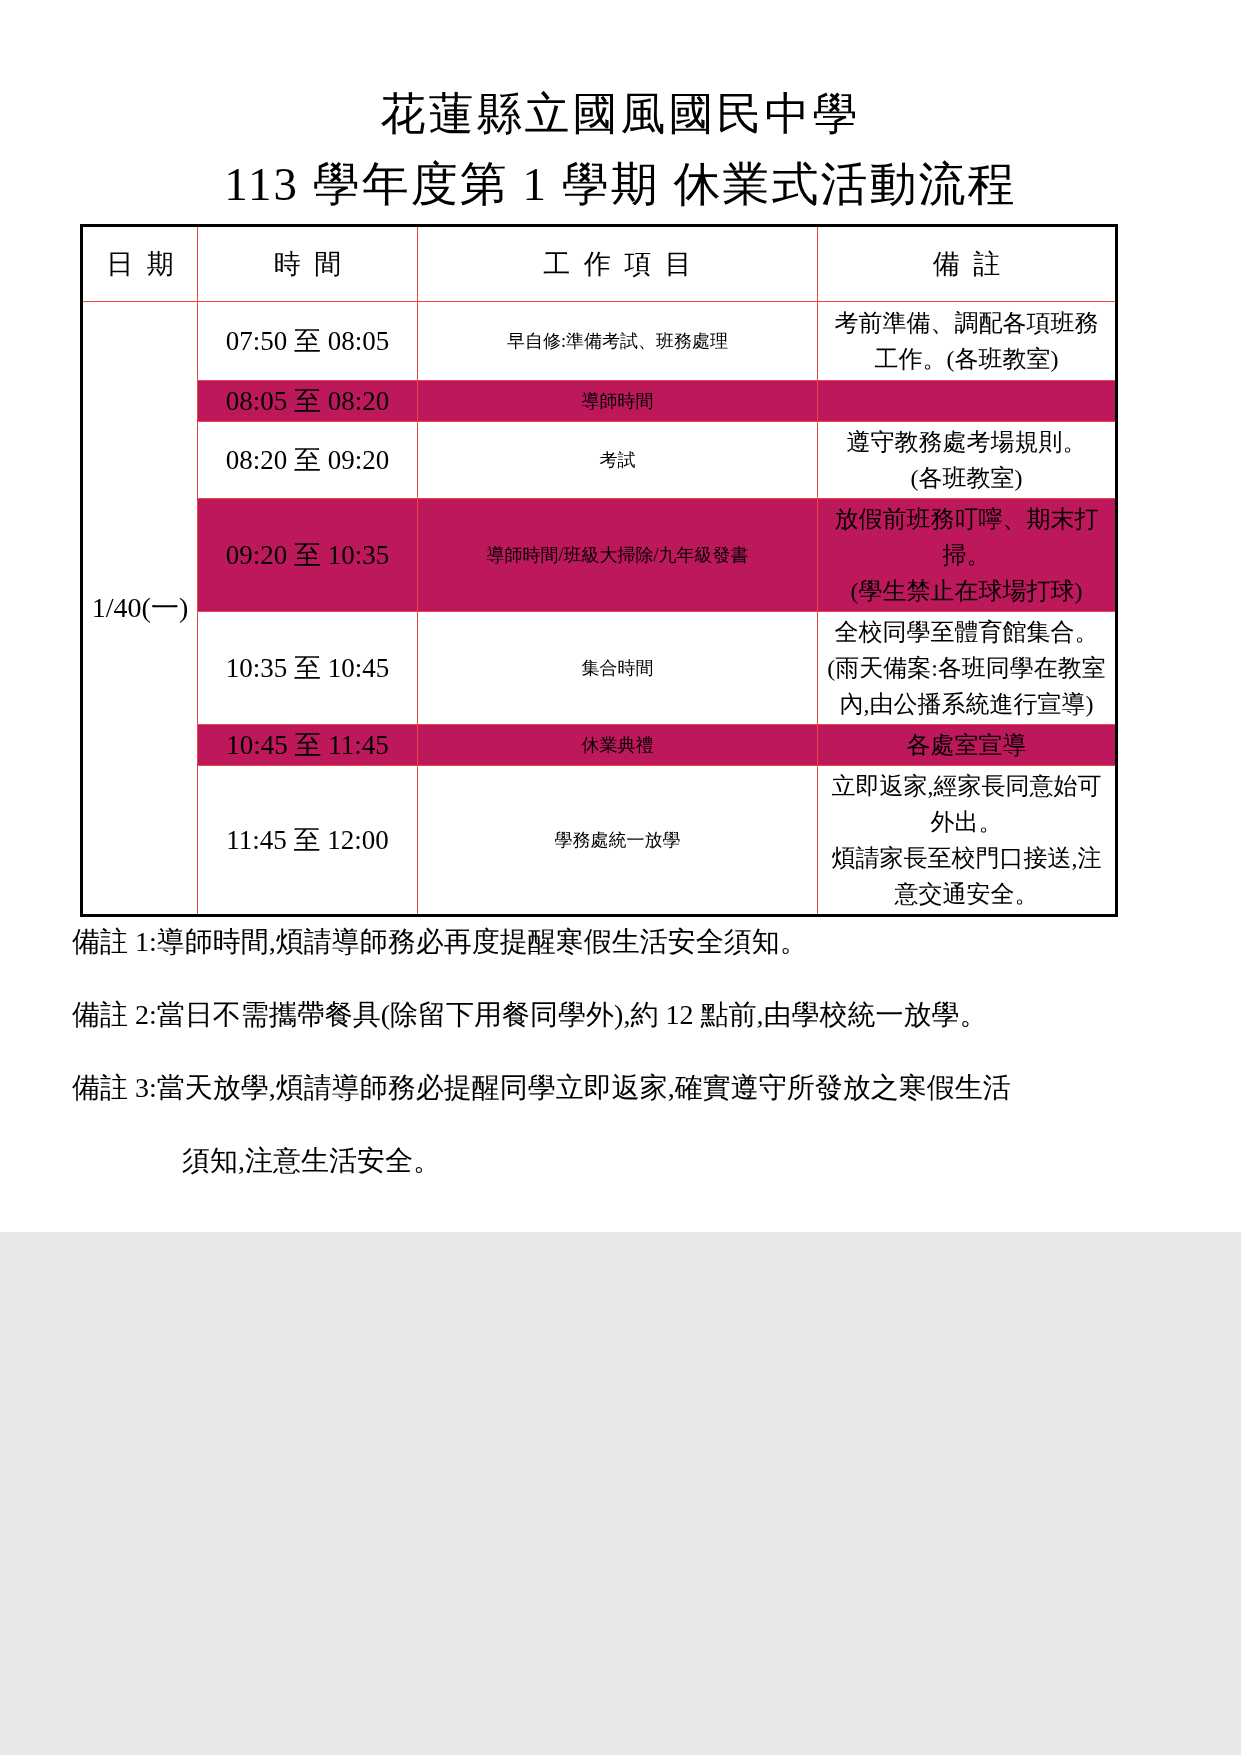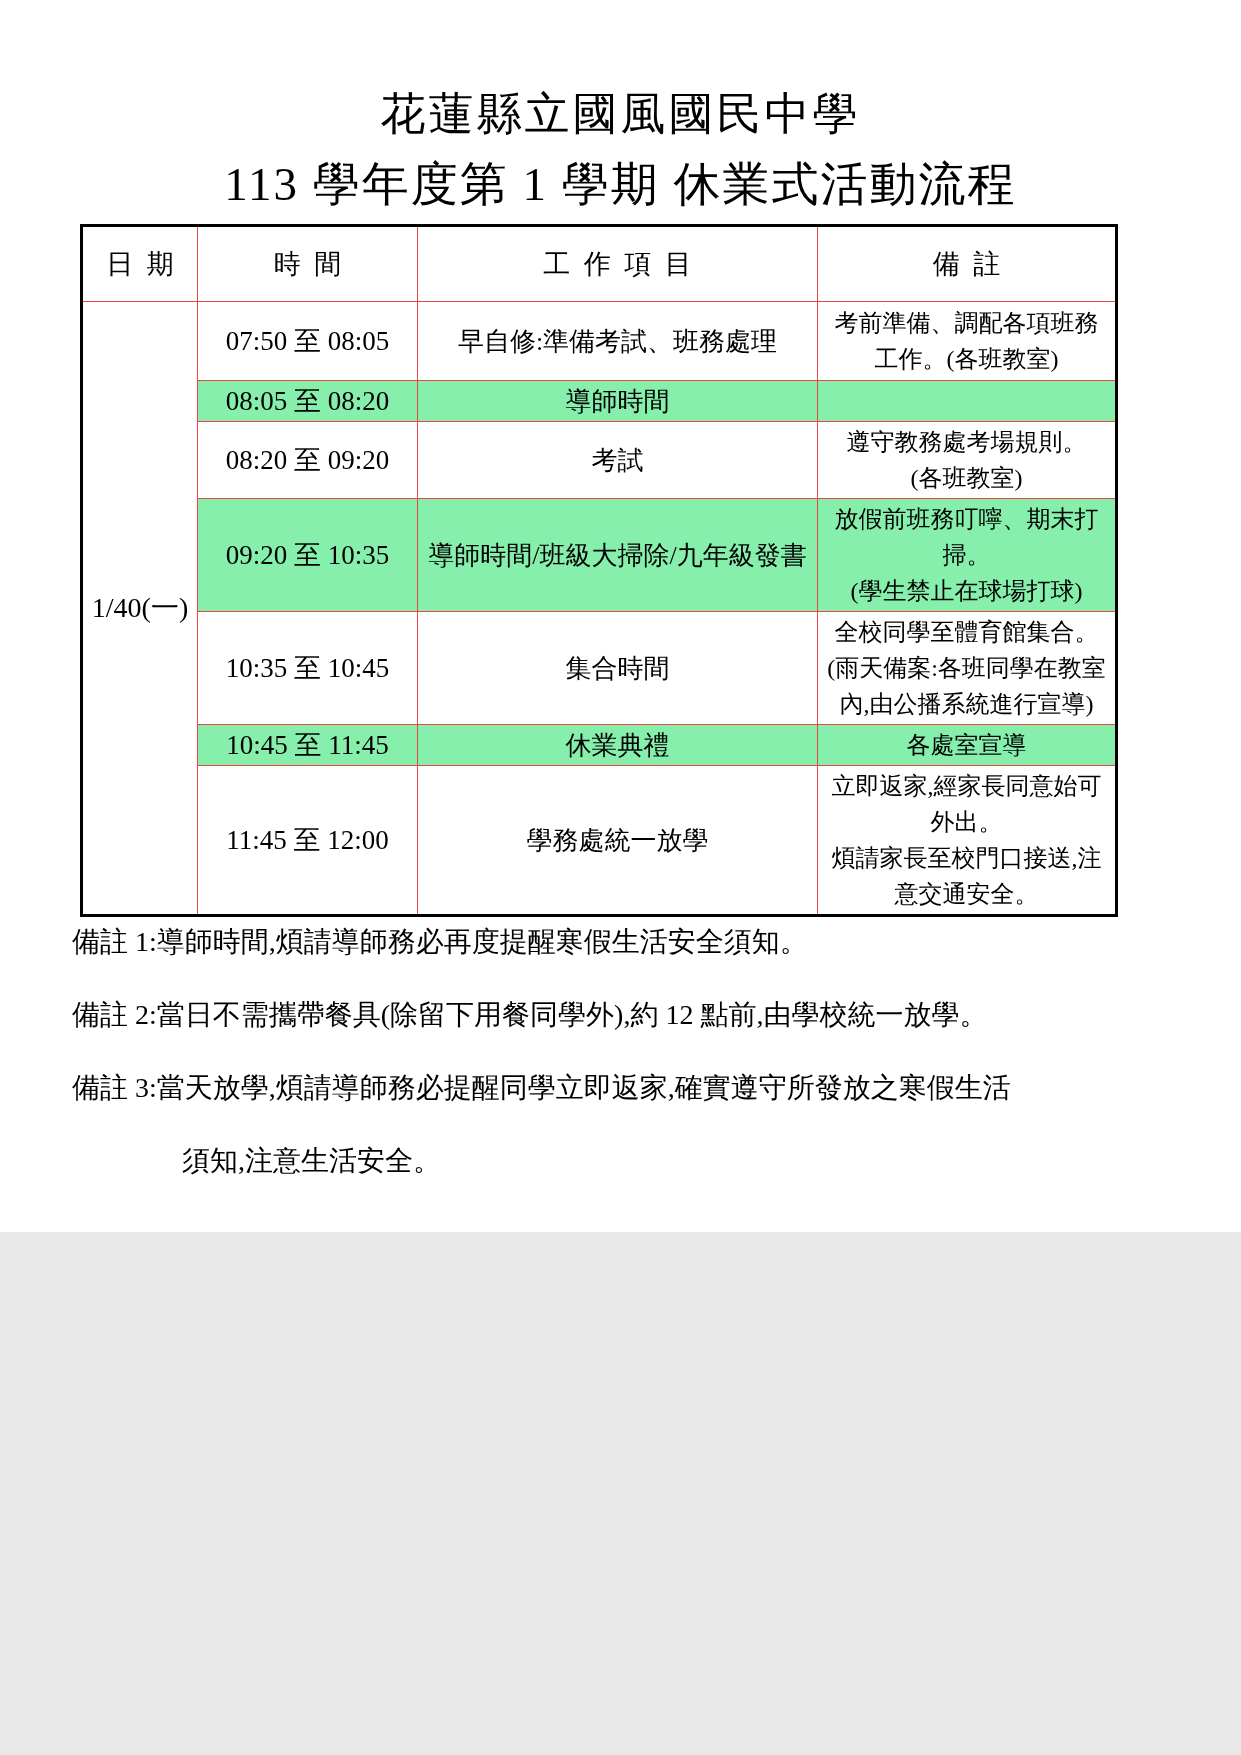--- a/index.html
+++ b/index.html
@@ -48,26 +48,26 @@
   tr.row-5  { height:108px; }
   tr.row-6  { height:38px; }
   tr.row-7  { height:140px; }
   table.schedule th {
     font-size:27px;
     letter-spacing:0.5em;
     text-indent:0.5em;
   }
   td.date-cell { font-size:28px; }
   td.time-cell { font-size:27px; }
-  td.item-cell { font-size:26px; }
+  td.item-cell { font-size:18px; }
   td.note-cell {
     font-size:24px; line-height:36px;
     white-space:pre-line;
   }
-  tr.shaded td { background:#86efac; }
+  tr.shaded td { background:#be185d; }
   .notes {
     position:absolute; left:72px; top:905px; width:950px;
   }
   .notes p {
     margin:0;
     font-size:28px;
     line-height:73px;
     padding-left:110px;
     text-indent:-110px;
   }

